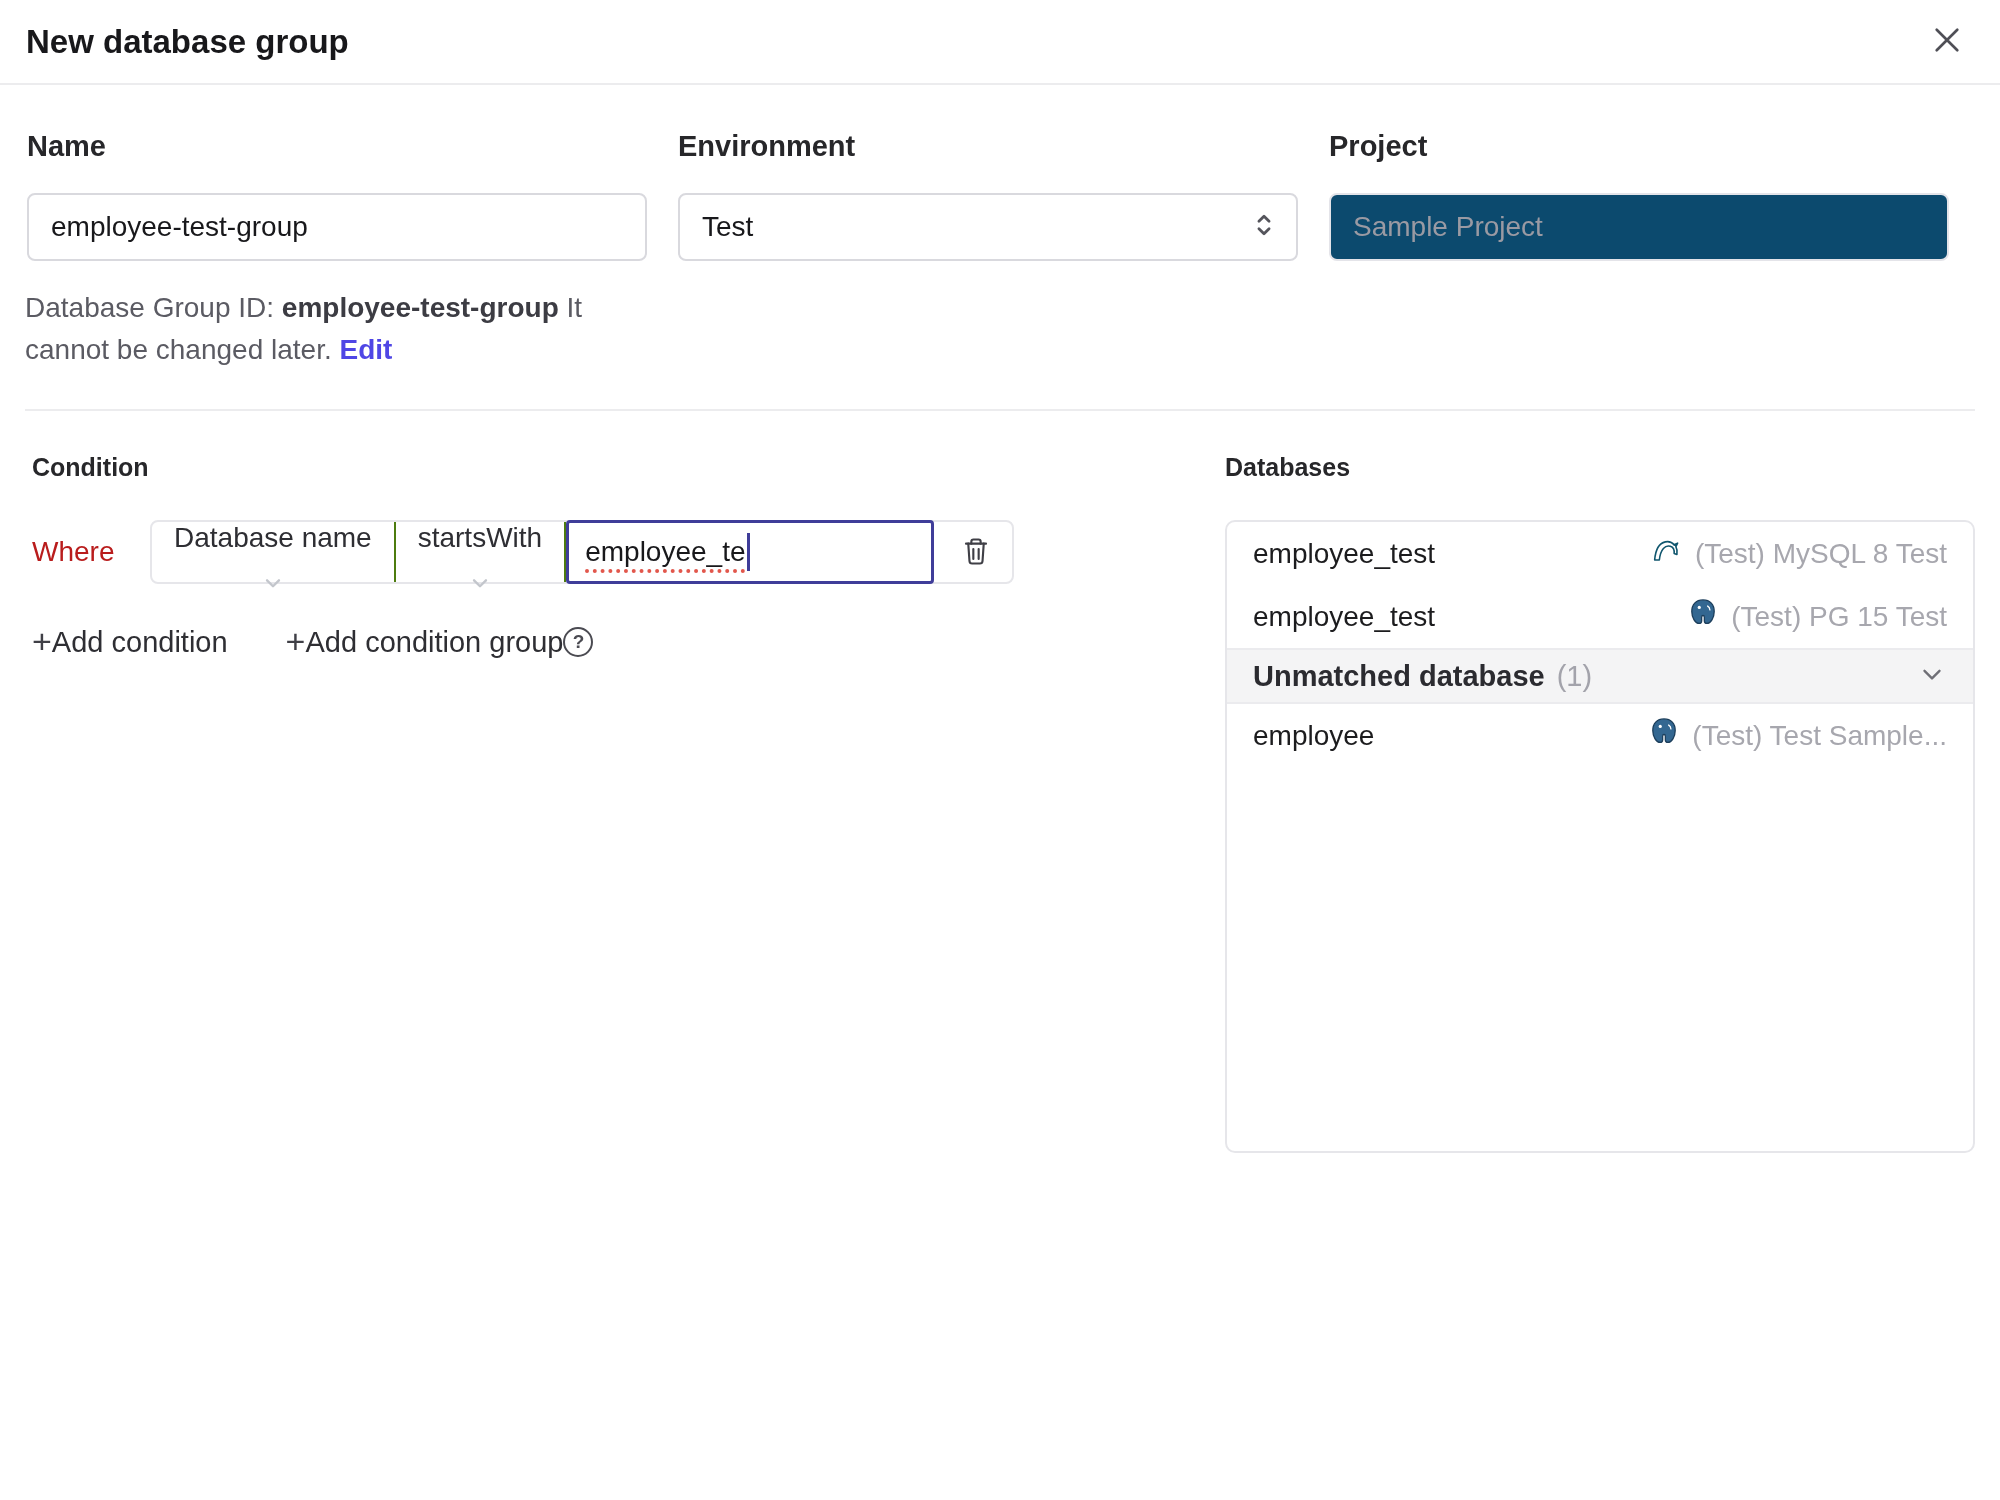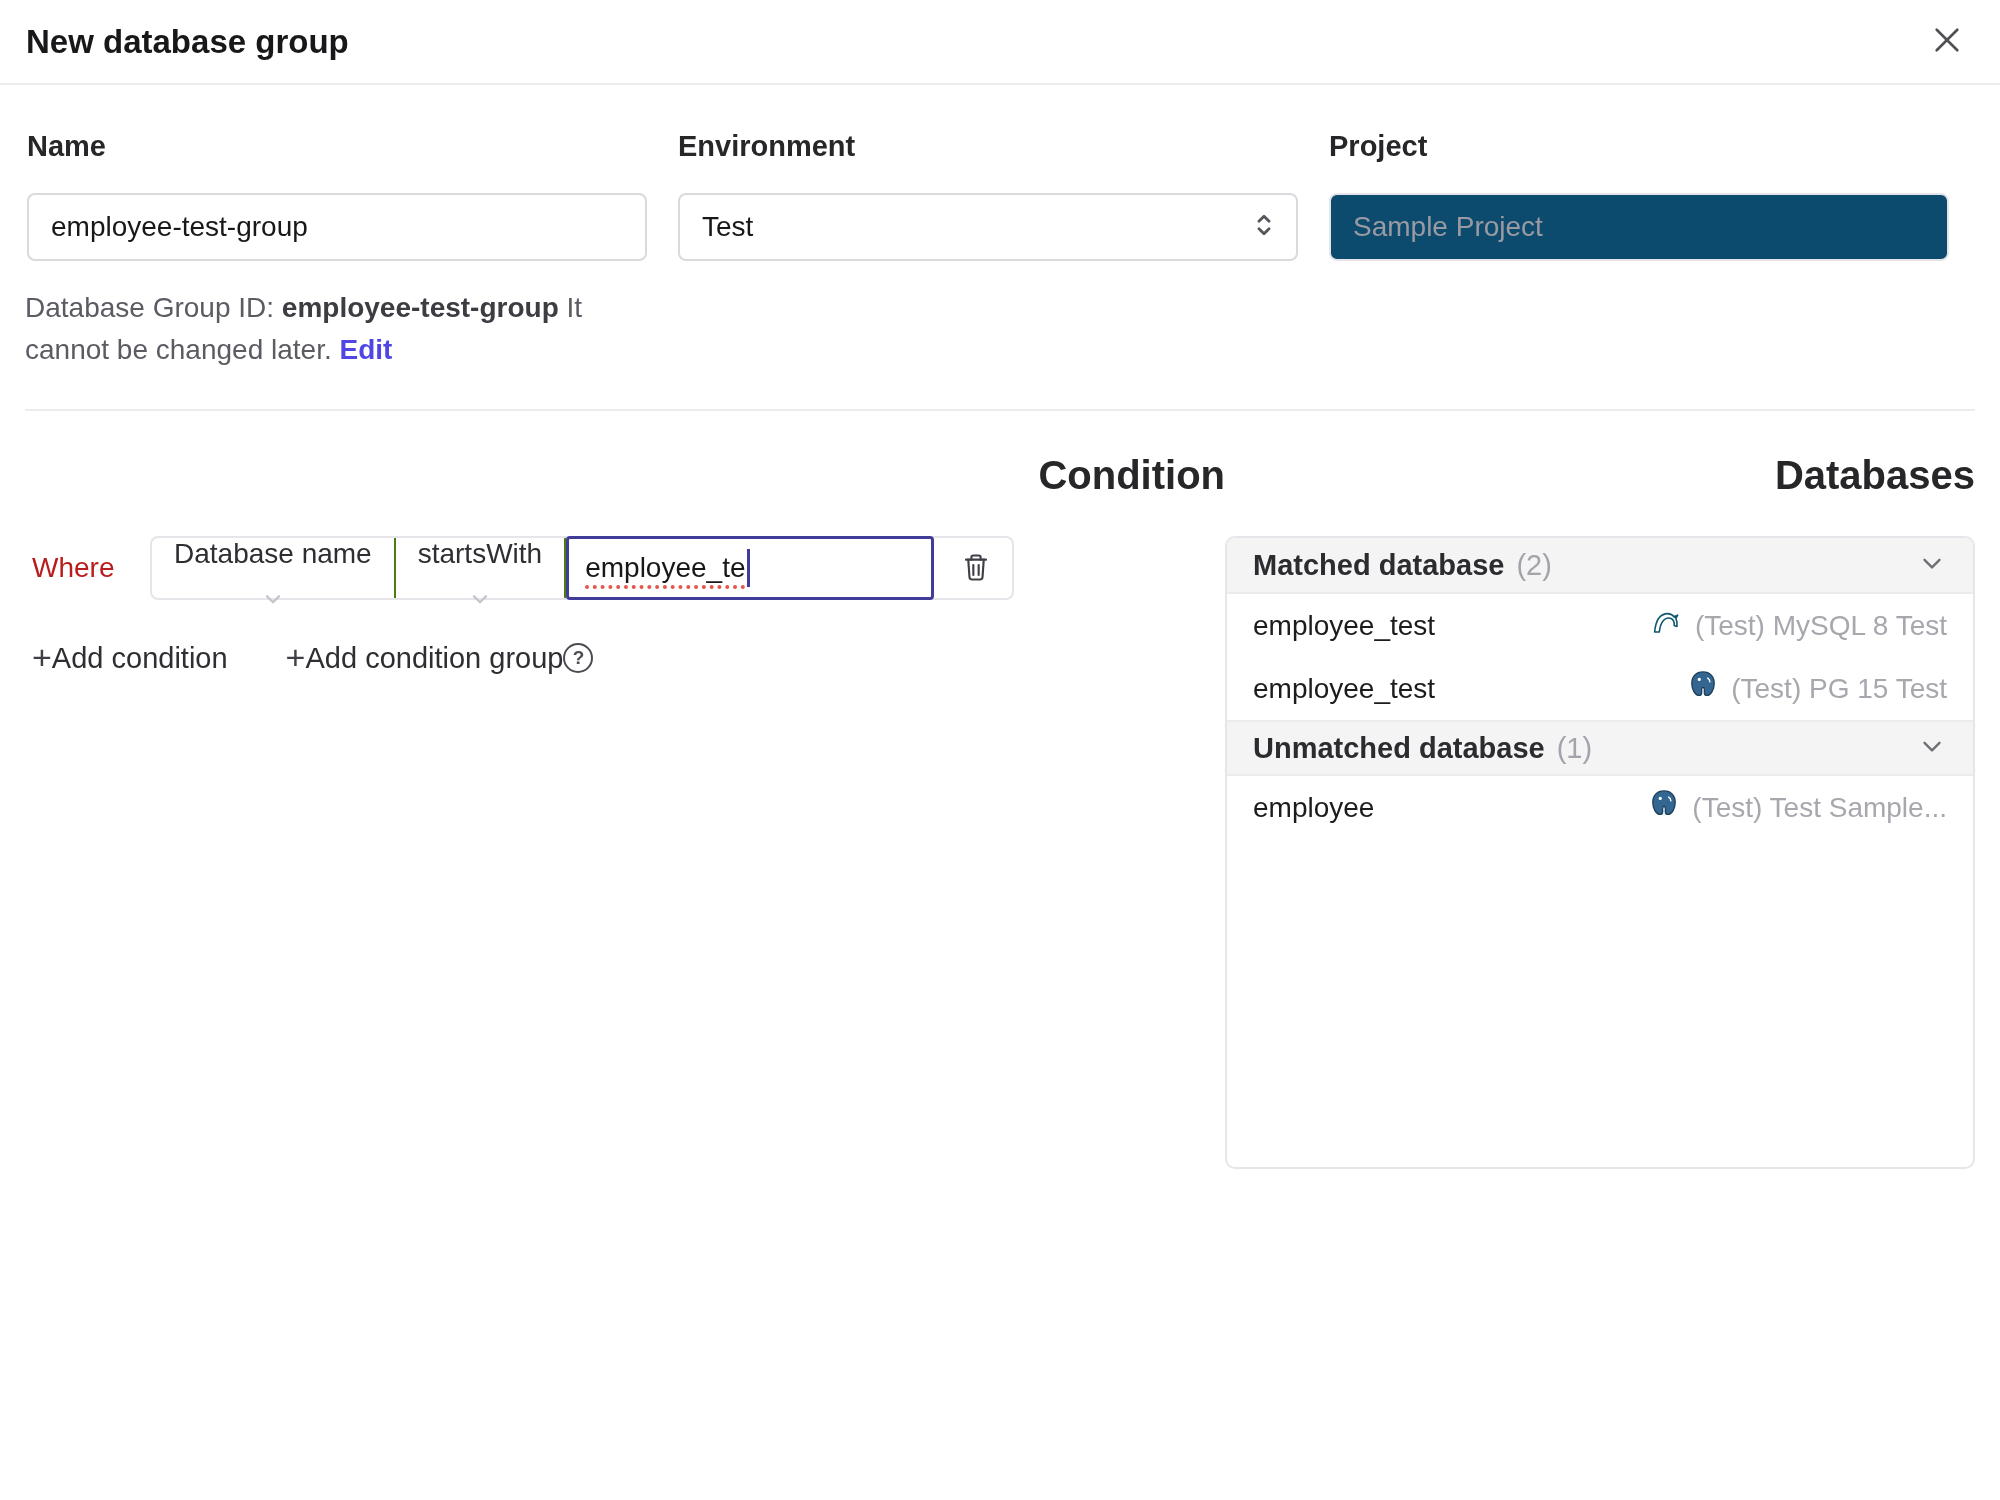--- a/index.html
+++ b/index.html
@@ -34,21 +34,21 @@
   .id-note b { color: #3c3c43; font-weight: 700; }
   .edit-link { color: var(--accent, #4f46e5); font-weight: 700;
     text-decoration: none; cursor: pointer; }
 
   .divider { border: none; border-top: 2px solid #ececee; margin: 38px 25px 0; }
 
   
   .cols { display: flex; padding: 0 25px; margin-top: 42px; }
   .col-left { flex: 1; padding-left: 7px; }
   .col-right { width: 750px; flex: none; }
-  .section-title { font-size: 40px; font-weight: 600; color: #27272a; text-align: right; }
+  .section-title { font-size: 25px; font-weight: 600; color: #27272a; }
 
   
   .cond-row { margin-top: 38px; display: flex; align-items: center; }
   .where { font-size: 28px; color: #b91c1c; width: 118px; }
   .cond-group { display: inline-flex; align-items: stretch; height: 64px;
     border: 2px solid #e6e6ea; border-radius: 8px; background: #fff; }
   .seg { display: flex; align-items: center; gap: 16px; padding: 0 22px;
     font-size: 28px; color: #2e2e33; border-right: 2px solid #4d7c0f;
     cursor: pointer; flex-direction: column; }
   .value-box { width: 368px; border: 3px solid var(--focus, #3f3d99);
@@ -189,29 +189,20 @@
       </div>
     </div>
   </div>
 
   <div class="col-right">
     <div class="section-title">Databases</div>
 
     <div class="db-panel">
 
       <div class="db-section">
-        <div class="db-sec-hdr">
-          <span class="db-sec-title">Matched database</span>
-          <span class="db-sec-count">(2)</span>
-          <span class="chev">
-            <svg width="30" height="30" viewBox="0 0 24 24" fill="none" stroke="#6f6f76" stroke-width="1.9" stroke-linecap="round" stroke-linejoin="round">
-                <path d="M6 9.5l6 6 6-6"></path>
-              </svg>
-          </span>
-        </div>
         <div class="db-row">
           <span class="db-name">employee_test</span>
           <span class="db-inst">
             <span>
               <svg width="34" height="32" viewBox="0 0 24 24" fill="none" stroke="#10566e" stroke-width="1.2" stroke-linejoin="round" stroke-linecap="round">
                   <path d="M3.5 19.5c.6-7.5 3.5-12.6 8-13.6 2.8-.6 5 .2 6.6 2.2l2.6-1.2-1.3 2.6c.9 1.7 1.2 3.7.8 5.8l-2.1-.7c.3-2.6-.7-4.7-2.9-5.4-3.7-1.1-7.3 2.1-8.2 10.3z"></path>
                   <path d="M18.1 8.1l1.1.5"></path>
                 </svg>
             </span>
             <span>(Test) MySQL 8 Test</span>

